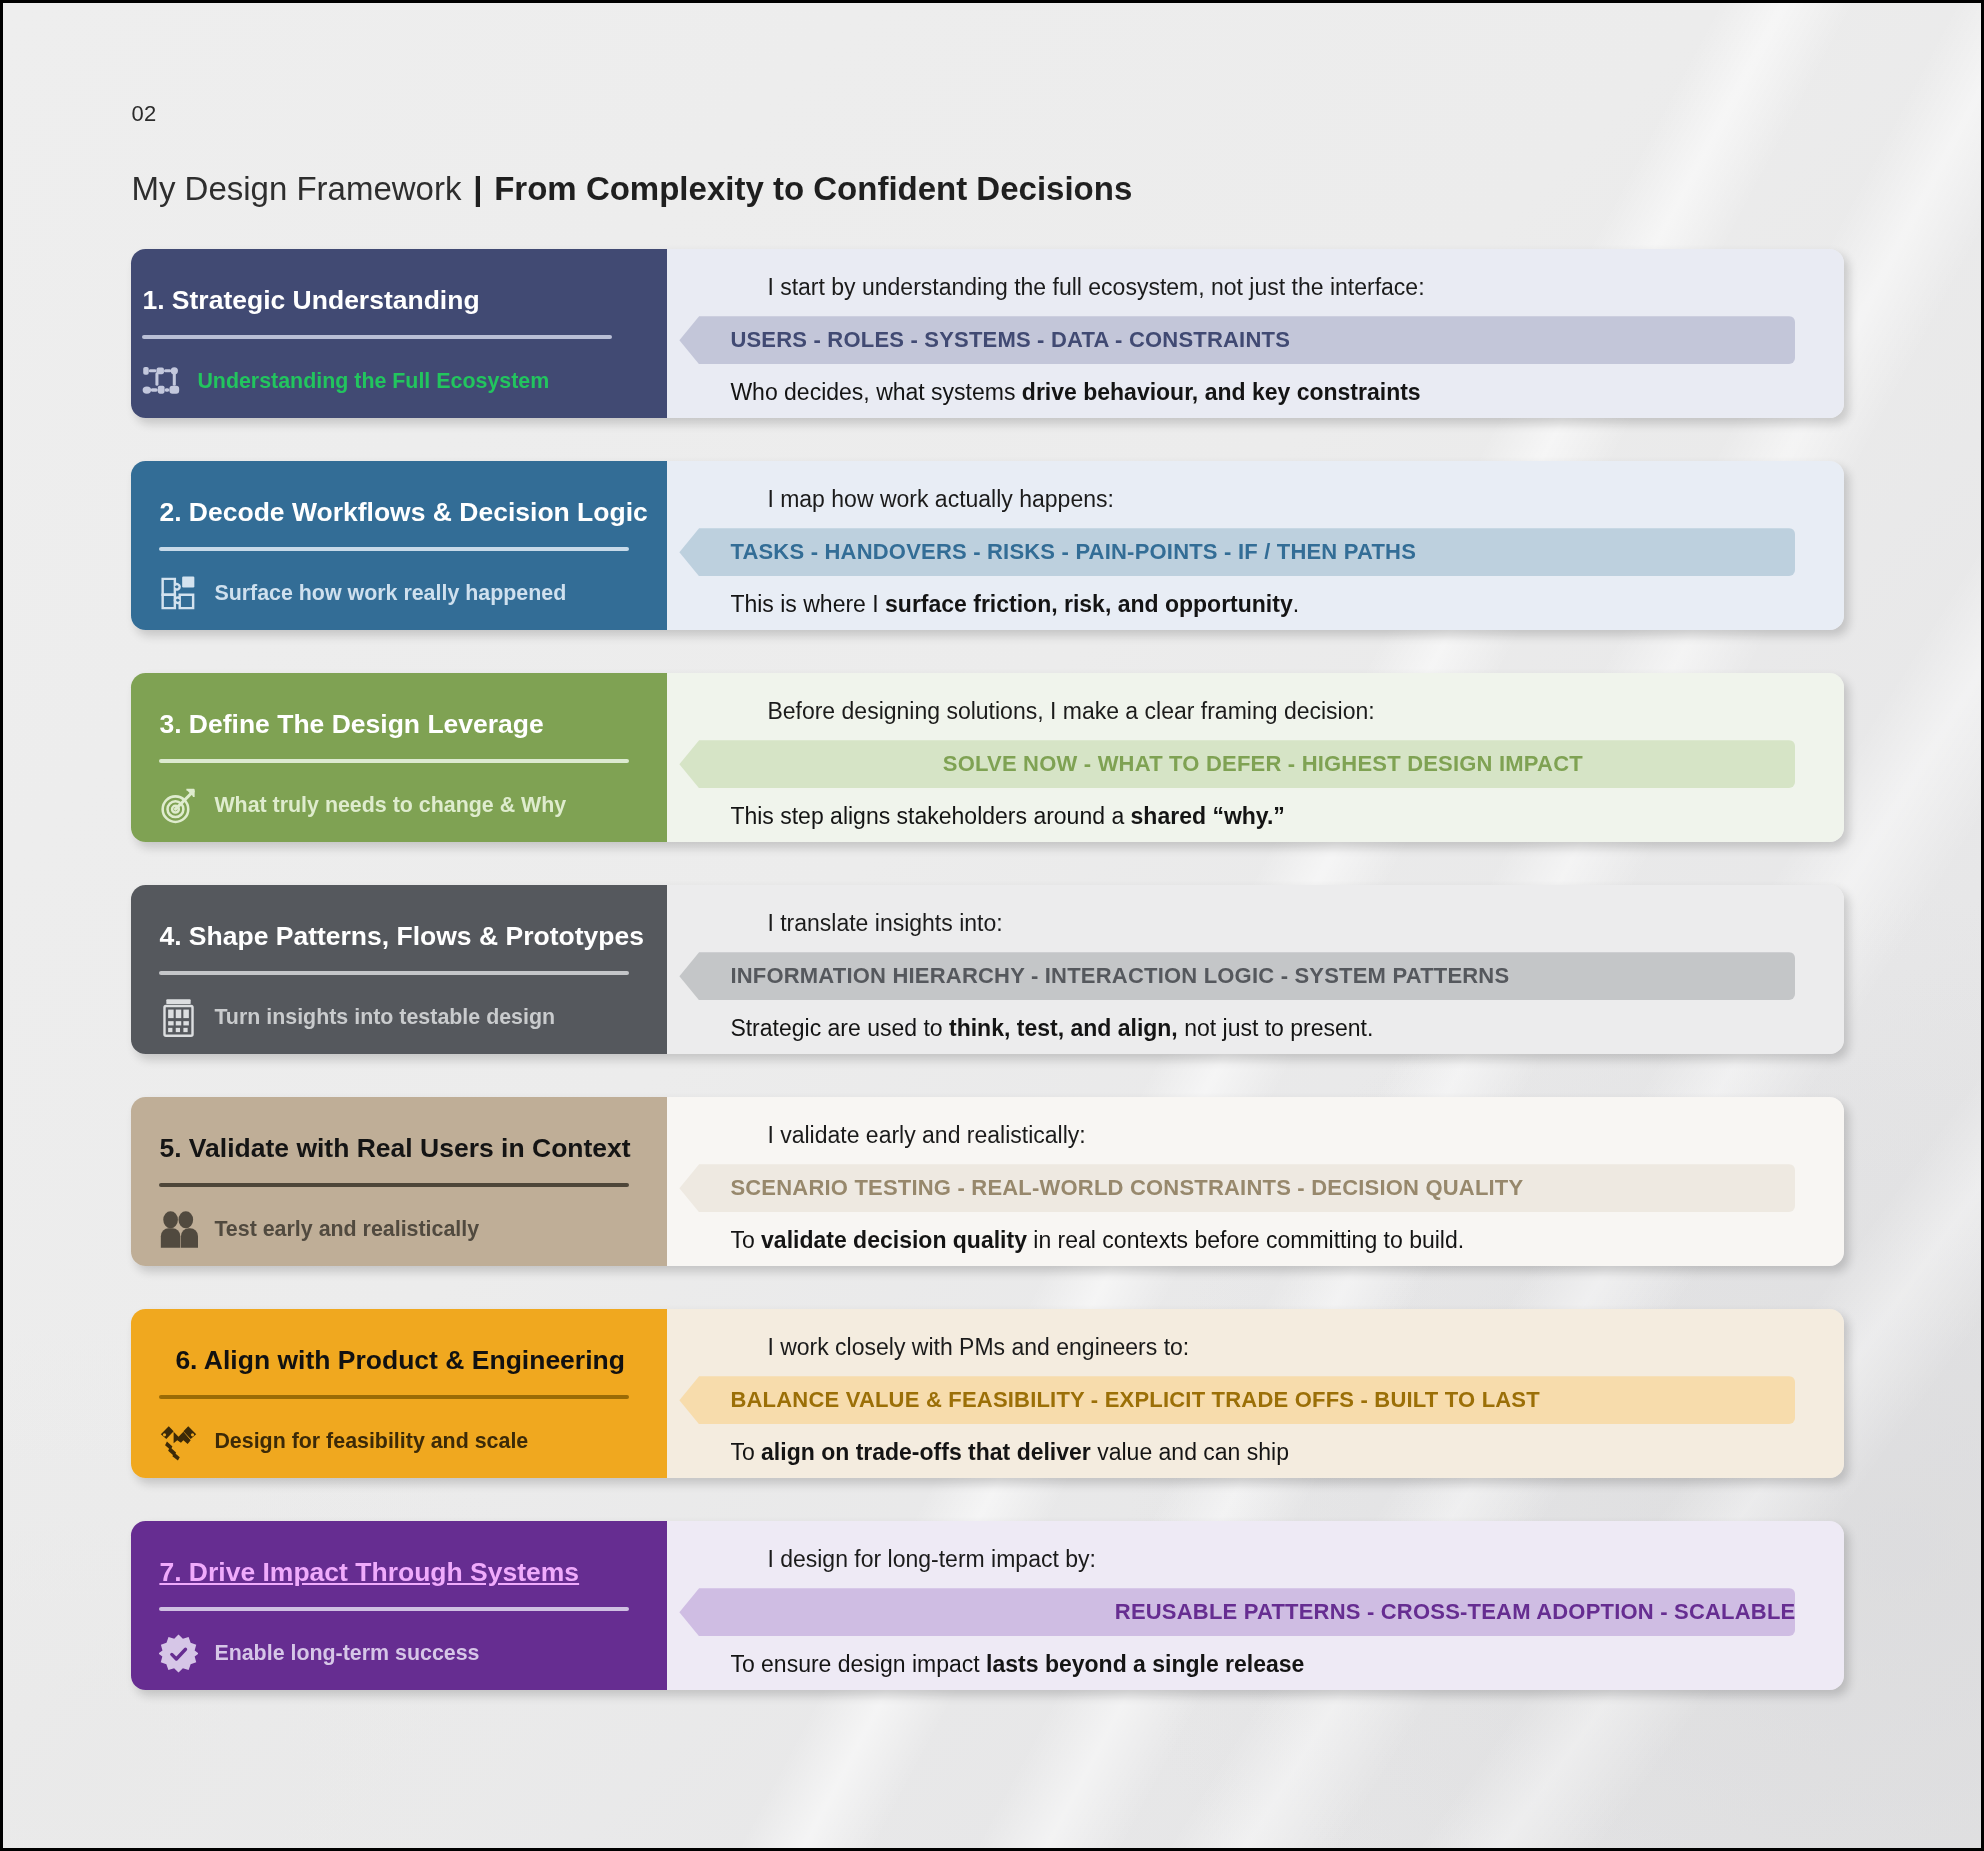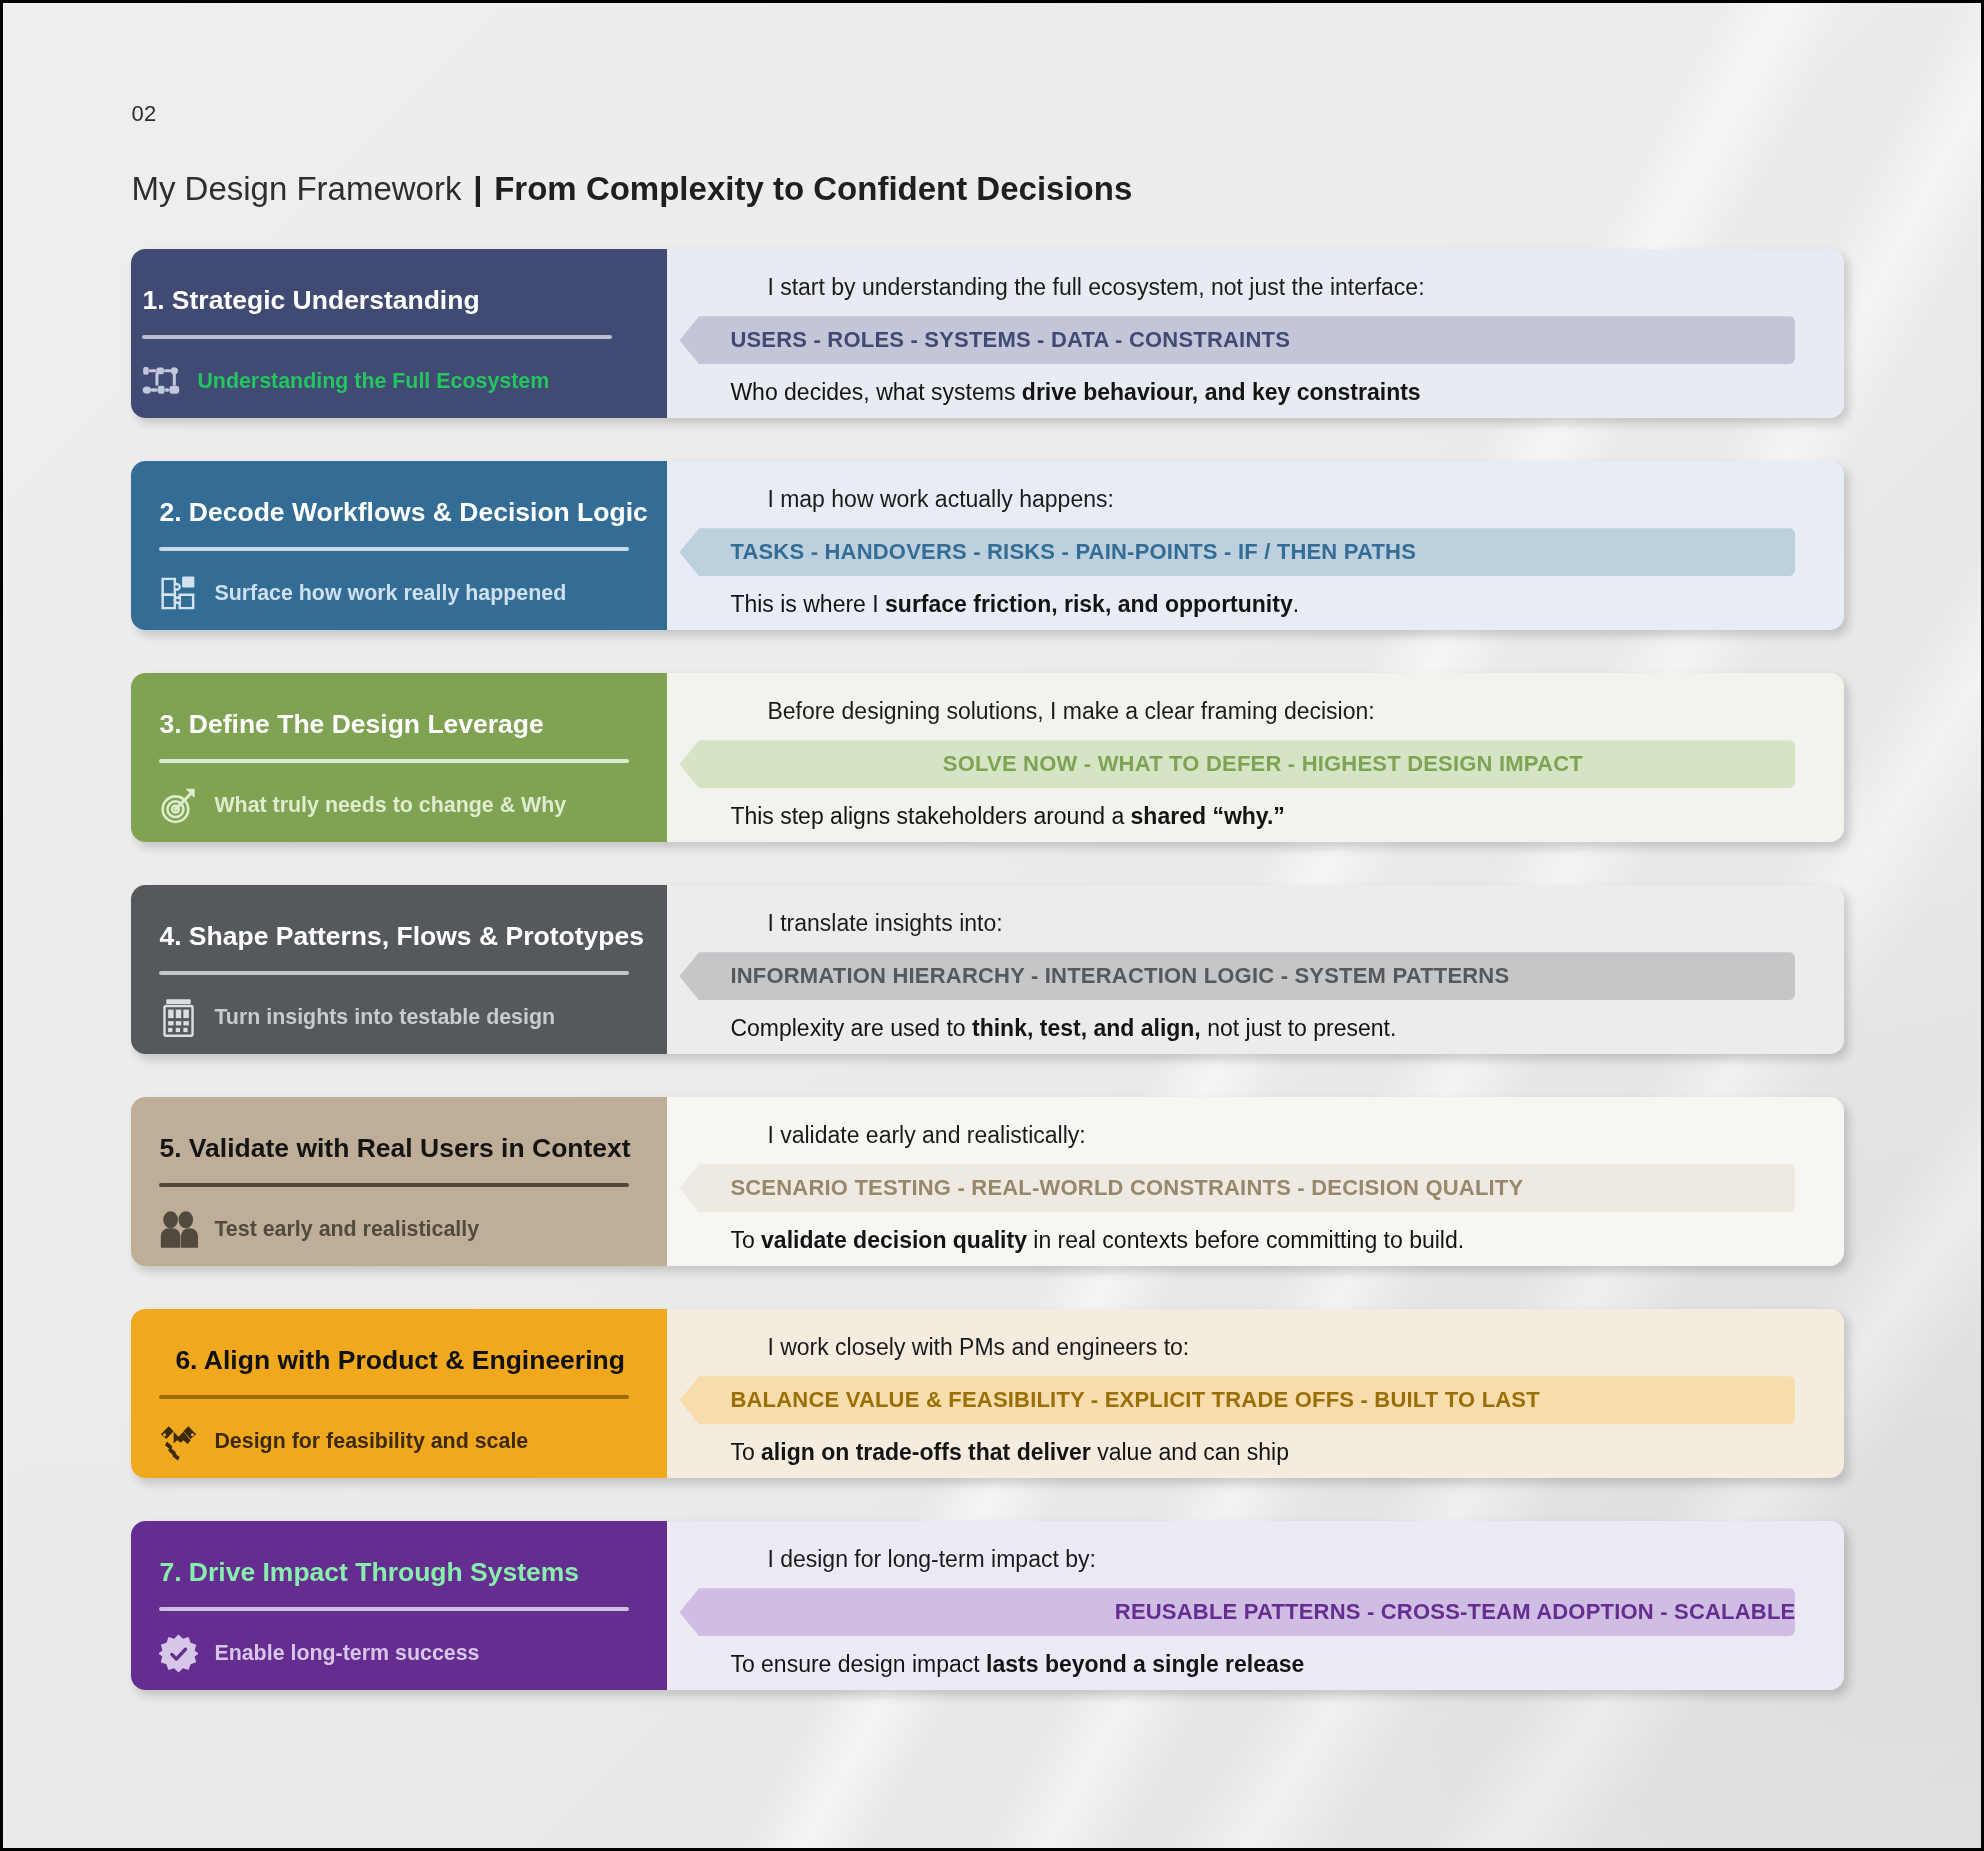--- a/index.html
+++ b/index.html
@@ -272,21 +272,21 @@
               </svg>
             </span>
             <span class="step-sub" style="color: rgb(201, 203, 205);">Turn insights into testable design</span>
           </div>
         </div>
         <div class="row-right" style="background: rgb(236, 236, 237);">
           <div class="lead-line">I translate insights into:</div>
           <div class="keyword-bar" style="background: rgb(196, 198, 200);">
             <span class="keyword-text" style="color: rgb(85, 88, 93);">INFORMATION HIERARCHY - INTERACTION LOGIC - SYSTEM PATTERNS</span>
           </div>
-          <div class="close-line"><span>Complexity are used to </span><b>think, test, and align,</b><span> not just to present.</span></div>
+          <div class="close-line"><span>Strategic are used to </span><b>think, test, and align,</b><span> not just to present.</span></div>
         </div>
       </div>
       <div class="row">
         <div class="row-left" style="background: rgb(191, 174, 151);">
           <div class="step-title" style="color: rgb(20, 20, 20);">5. Validate with Real Users in Context</div>
           <div class="step-rule" style="background: rgb(78, 70, 57);"></div>
           <div class="step-sub-wrap">
             <span class="step-icon" style="color: rgb(81, 74, 63);">
               <svg viewBox="0 0 64 64" fill="currentColor">
                 <ellipse cx="19" cy="16" rx="12" ry="14"></ellipse>
@@ -329,21 +329,21 @@
         <div class="row-right" style="background: rgb(244, 236, 223);">
           <div class="lead-line">I work closely with PMs and engineers to:</div>
           <div class="keyword-bar" style="background: rgb(247, 220, 172);">
             <span class="keyword-text" style="color: rgb(155, 111, 7);">BALANCE VALUE &amp; FEASIBILITY - EXPLICIT TRADE OFFS - BUILT TO LAST</span>
           </div>
           <div class="close-line"><span>To </span><b>align on trade-offs that deliver</b><span> value and can ship</span></div>
         </div>
       </div>
       <div class="row">
         <div class="row-left" style="background: rgb(102, 45, 145);">
-          <div class="step-title" style="color: #86efac;">7. Drive Impact Through Systems</div>
+          <div class="step-title" style="color: #f0abfc; text-decoration: underline;">7. Drive Impact Through Systems</div>
           <div class="step-rule" style="background: rgb(207, 192, 226);"></div>
           <div class="step-sub-wrap">
             <span class="step-icon" style="color: rgb(214, 198, 231);">
               <svg viewBox="0 0 64 64" fill="currentColor">
                 <path d="M32 1 l7.2 6.6 9.4-2.6 3.3 9.2 9.2 3.3-2.6 9.4L65 32l-6.5 5.1 2.6 9.4-9.2 3.3-3.3 9.2-9.4-2.6L32 63l-7.2-6.6-9.4 2.6-3.3-9.2-9.2-3.3 2.6-9.4L-1 32l6.7-5.1-2.6-9.4 9.2-3.3 3.3-9.2 9.4 2.6z"></path>
                 <path d="M21 33.5 l7.5 7.5 15-16" fill="none" stroke="#662d91" stroke-width="5.5" stroke-linecap="round" stroke-linejoin="round"></path>
               </svg>
             </span>
             <span class="step-sub" style="color: rgb(214, 198, 231);">Enable long-term success</span>
           </div>

